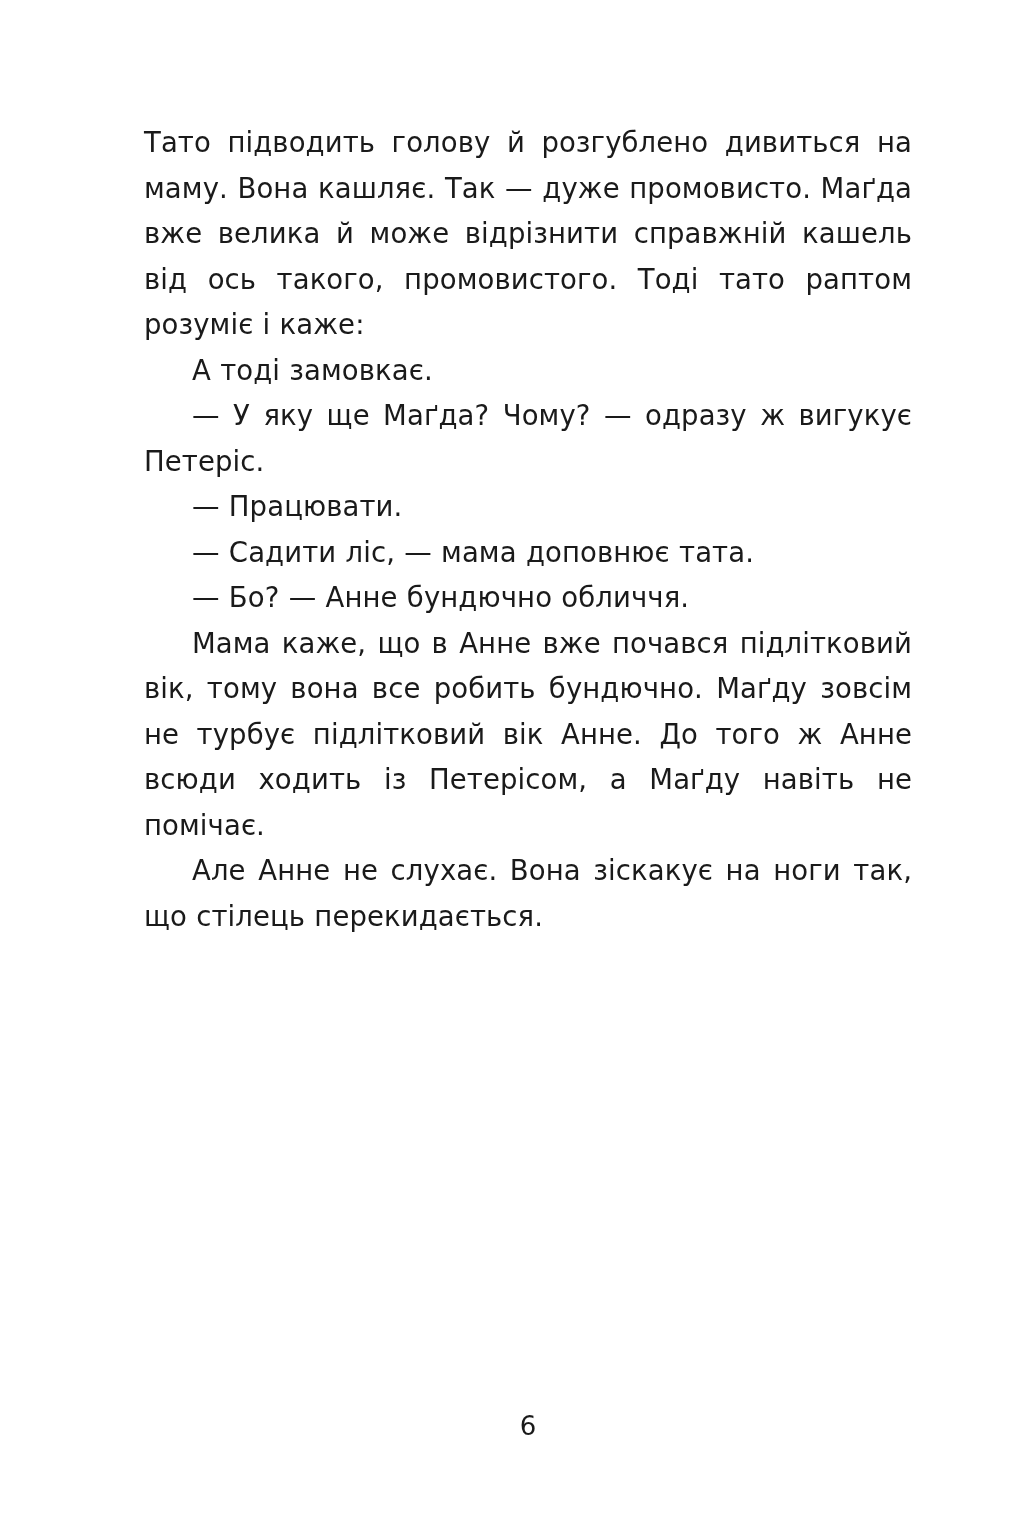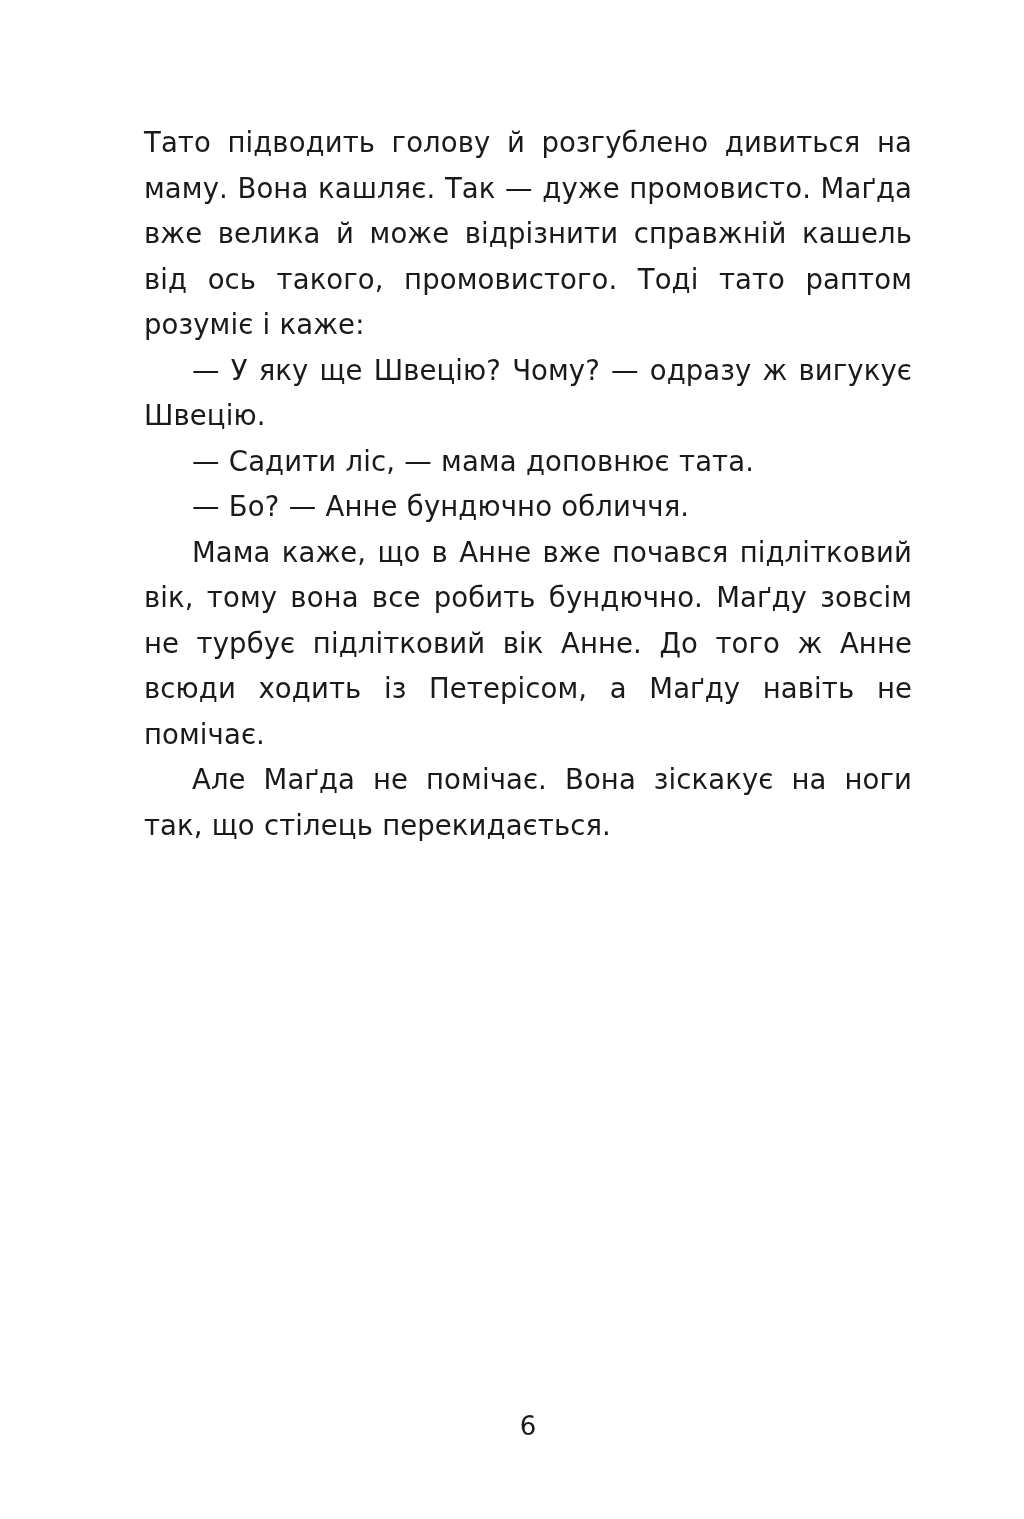--- a/index.html
+++ b/index.html
@@ -47,20 +47,22 @@
     font-size: 26px;
     color: #1a1a1a;
   }
 </style>
 </head>
 <body>
 
 <div class="page">
   <div class="body-text">
     <p class="para noindent">Тато підводить голову й розгублено дивиться на маму. Вона кашляє. Так — дуже промовисто. Маґда вже велика й може відрізнити справжній кашель від ось такого, промовистого. Тоді тато раптом розуміє і каже:</p>
-    <p class="para">— У яку ще Швецію? Чому? — одразу ж вигукує Швецію.</p>
+    <p class="para">А тоді замовкає.</p>
+    <p class="para">— У яку ще Маґда? Чому? — одразу ж вигукує Петеріс.</p>
+    <p class="para">— Працювати.</p>
     <p class="para">— Садити ліс, — мама доповнює тата.</p>
     <p class="para">— Бо? — Анне бундючно обличчя.</p>
     <p class="para">Мама каже, що в Анне вже почався підлітковий вік, тому вона все робить бундючно. Маґду зовсім не турбує підлітковий вік Анне. До того ж Анне всюди ходить із Петерісом, а Маґду навіть не помічає.</p>
-    <p class="para">Але Маґда не помічає. Вона зіскакує на ноги так, що стілець перекидається.</p>
+    <p class="para">Але Анне не слухає. Вона зіскакує на ноги так, що стілець перекидається.</p>
   </div>
   <div class="page-number">6</div>
 </div>
 
 </body></html>

